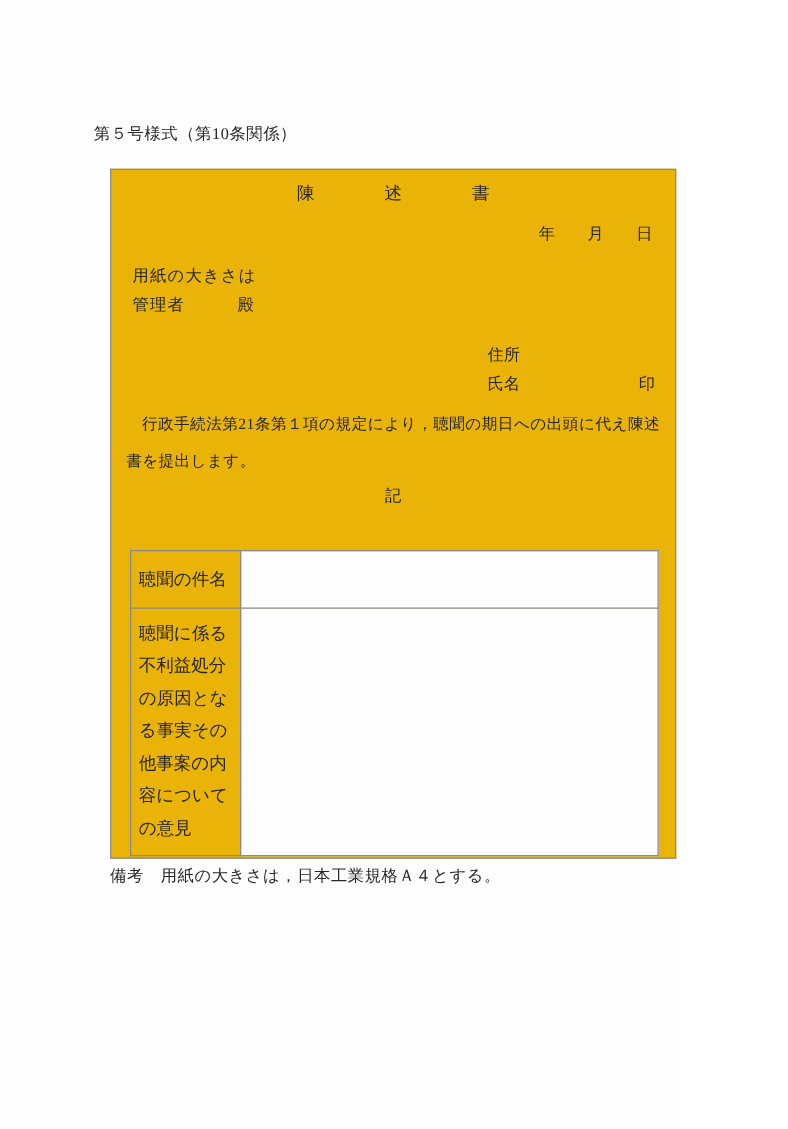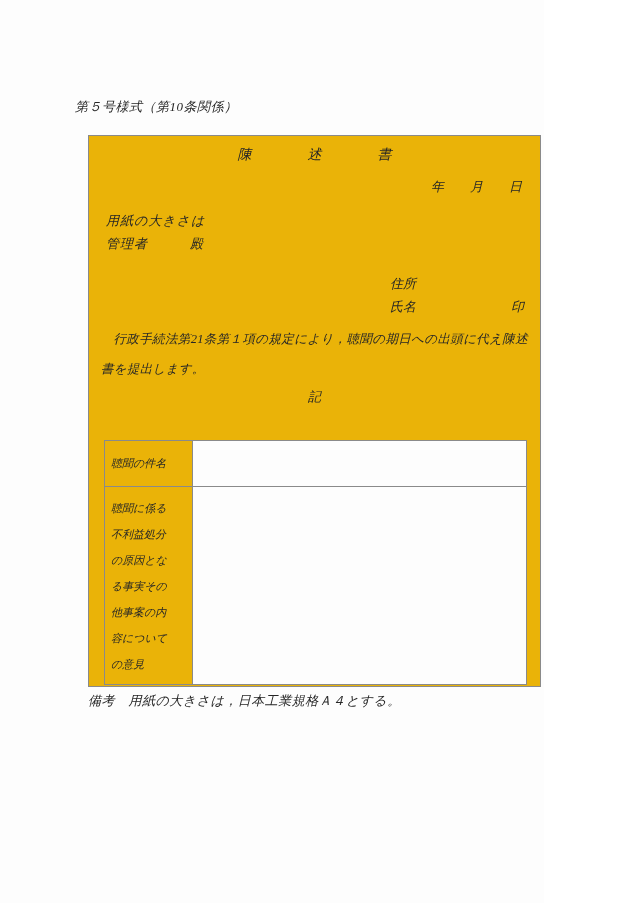--- a/index.html
+++ b/index.html
@@ -8,21 +8,20 @@
     background: #ffffff;
   }
   .page {
     position: relative;
     width: 544px;
     height: 903px;
     background: #fdfdfd;
     font-family: "Liberation Serif", "DejaVu Serif", serif;
     color: #262626;
     overflow: hidden;
-    font-style: italic;
   }
   .form-number {
     position: absolute;
     left: 75px;
     top: 98px;
     font-size: 13px;
     letter-spacing: 0.5px;
   }
   .statement-box {
     position: absolute;
@@ -103,21 +102,21 @@
     border-collapse: collapse;
     table-layout: fixed;
   }
   .hearing-table td {
     border: 1px solid #8a8a8a;
     vertical-align: top;
     padding: 0;
   }
   .hearing-table .label-cell {
     width: 81px;
-    font-size: 11px;
+    font-size: 14px;
   }
   .row-subject .label-cell {
     height: 45px;
     vertical-align: middle;
     padding-left: 6px;
   }
   .row-opinion .label-cell {
     height: 189px;
     padding: 8px 0 0 6px;
   }

